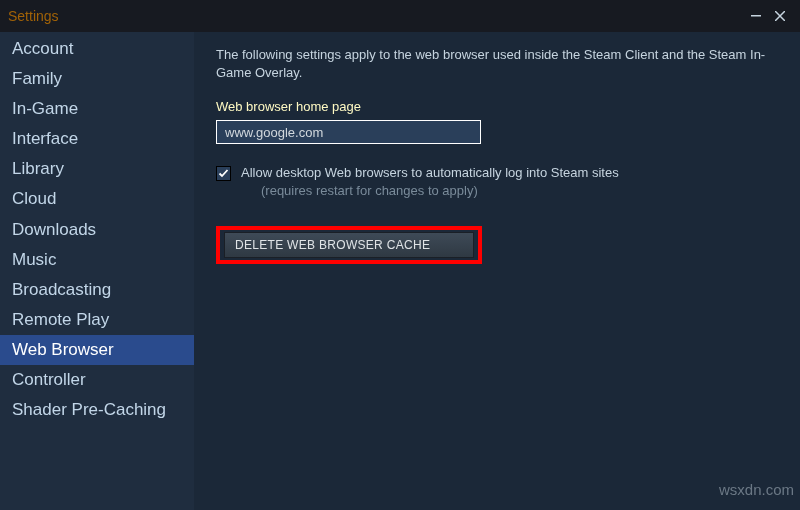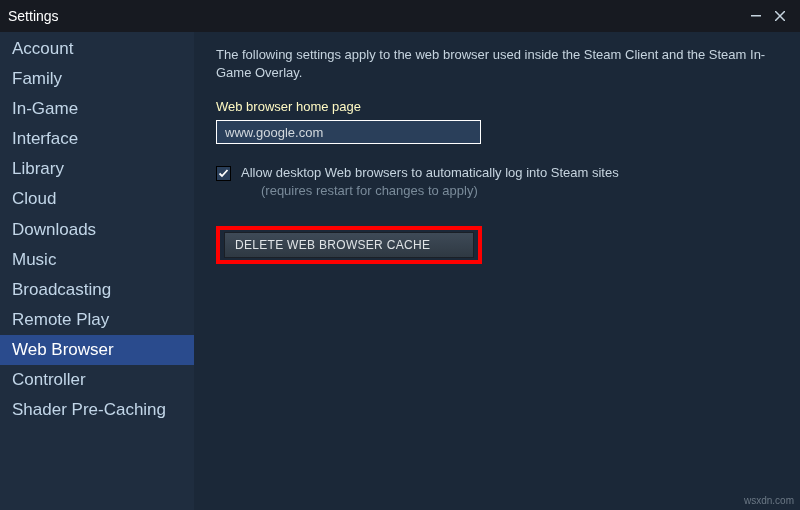--- a/index.html
+++ b/index.html
@@ -11,21 +11,21 @@
     color: #c6d4df;
     overflow: hidden;
     position: relative;
   }
   .titlebar {
     height: 28px;
     display: flex;
     align-items: center;
     padding: 16px 8px;
     background: #171a21;
-    color: #ffffff;
+    color: #a16207;
     font-size: 14px;
   }
   .titlebar .spacer { flex: 1; }
   .titlebar .win-btn {
     width: 24px;
     height: 20px;
     display: flex;
     align-items: center;
     justify-content: center;
     color: #c6d4df;
@@ -123,22 +123,22 @@
   }
   .highlight-wrap {
     border: 4px solid #ff0000;
     padding: 2px 4px;
     display: inline-block;
     margin-bottom: 12px;
   }
   .watermark {
     position: absolute;
     right: 6px;
-    bottom: 4px;
-    font-size: 10px;
+    bottom: 12px;
+    font-size: 15px;
     color: #6b7885;
   }
 </style>
 </head>
 <body>
 
 <div class="titlebar">
   <span>Settings</span>
   <span class="spacer"></span>
   <span class="win-btn">

